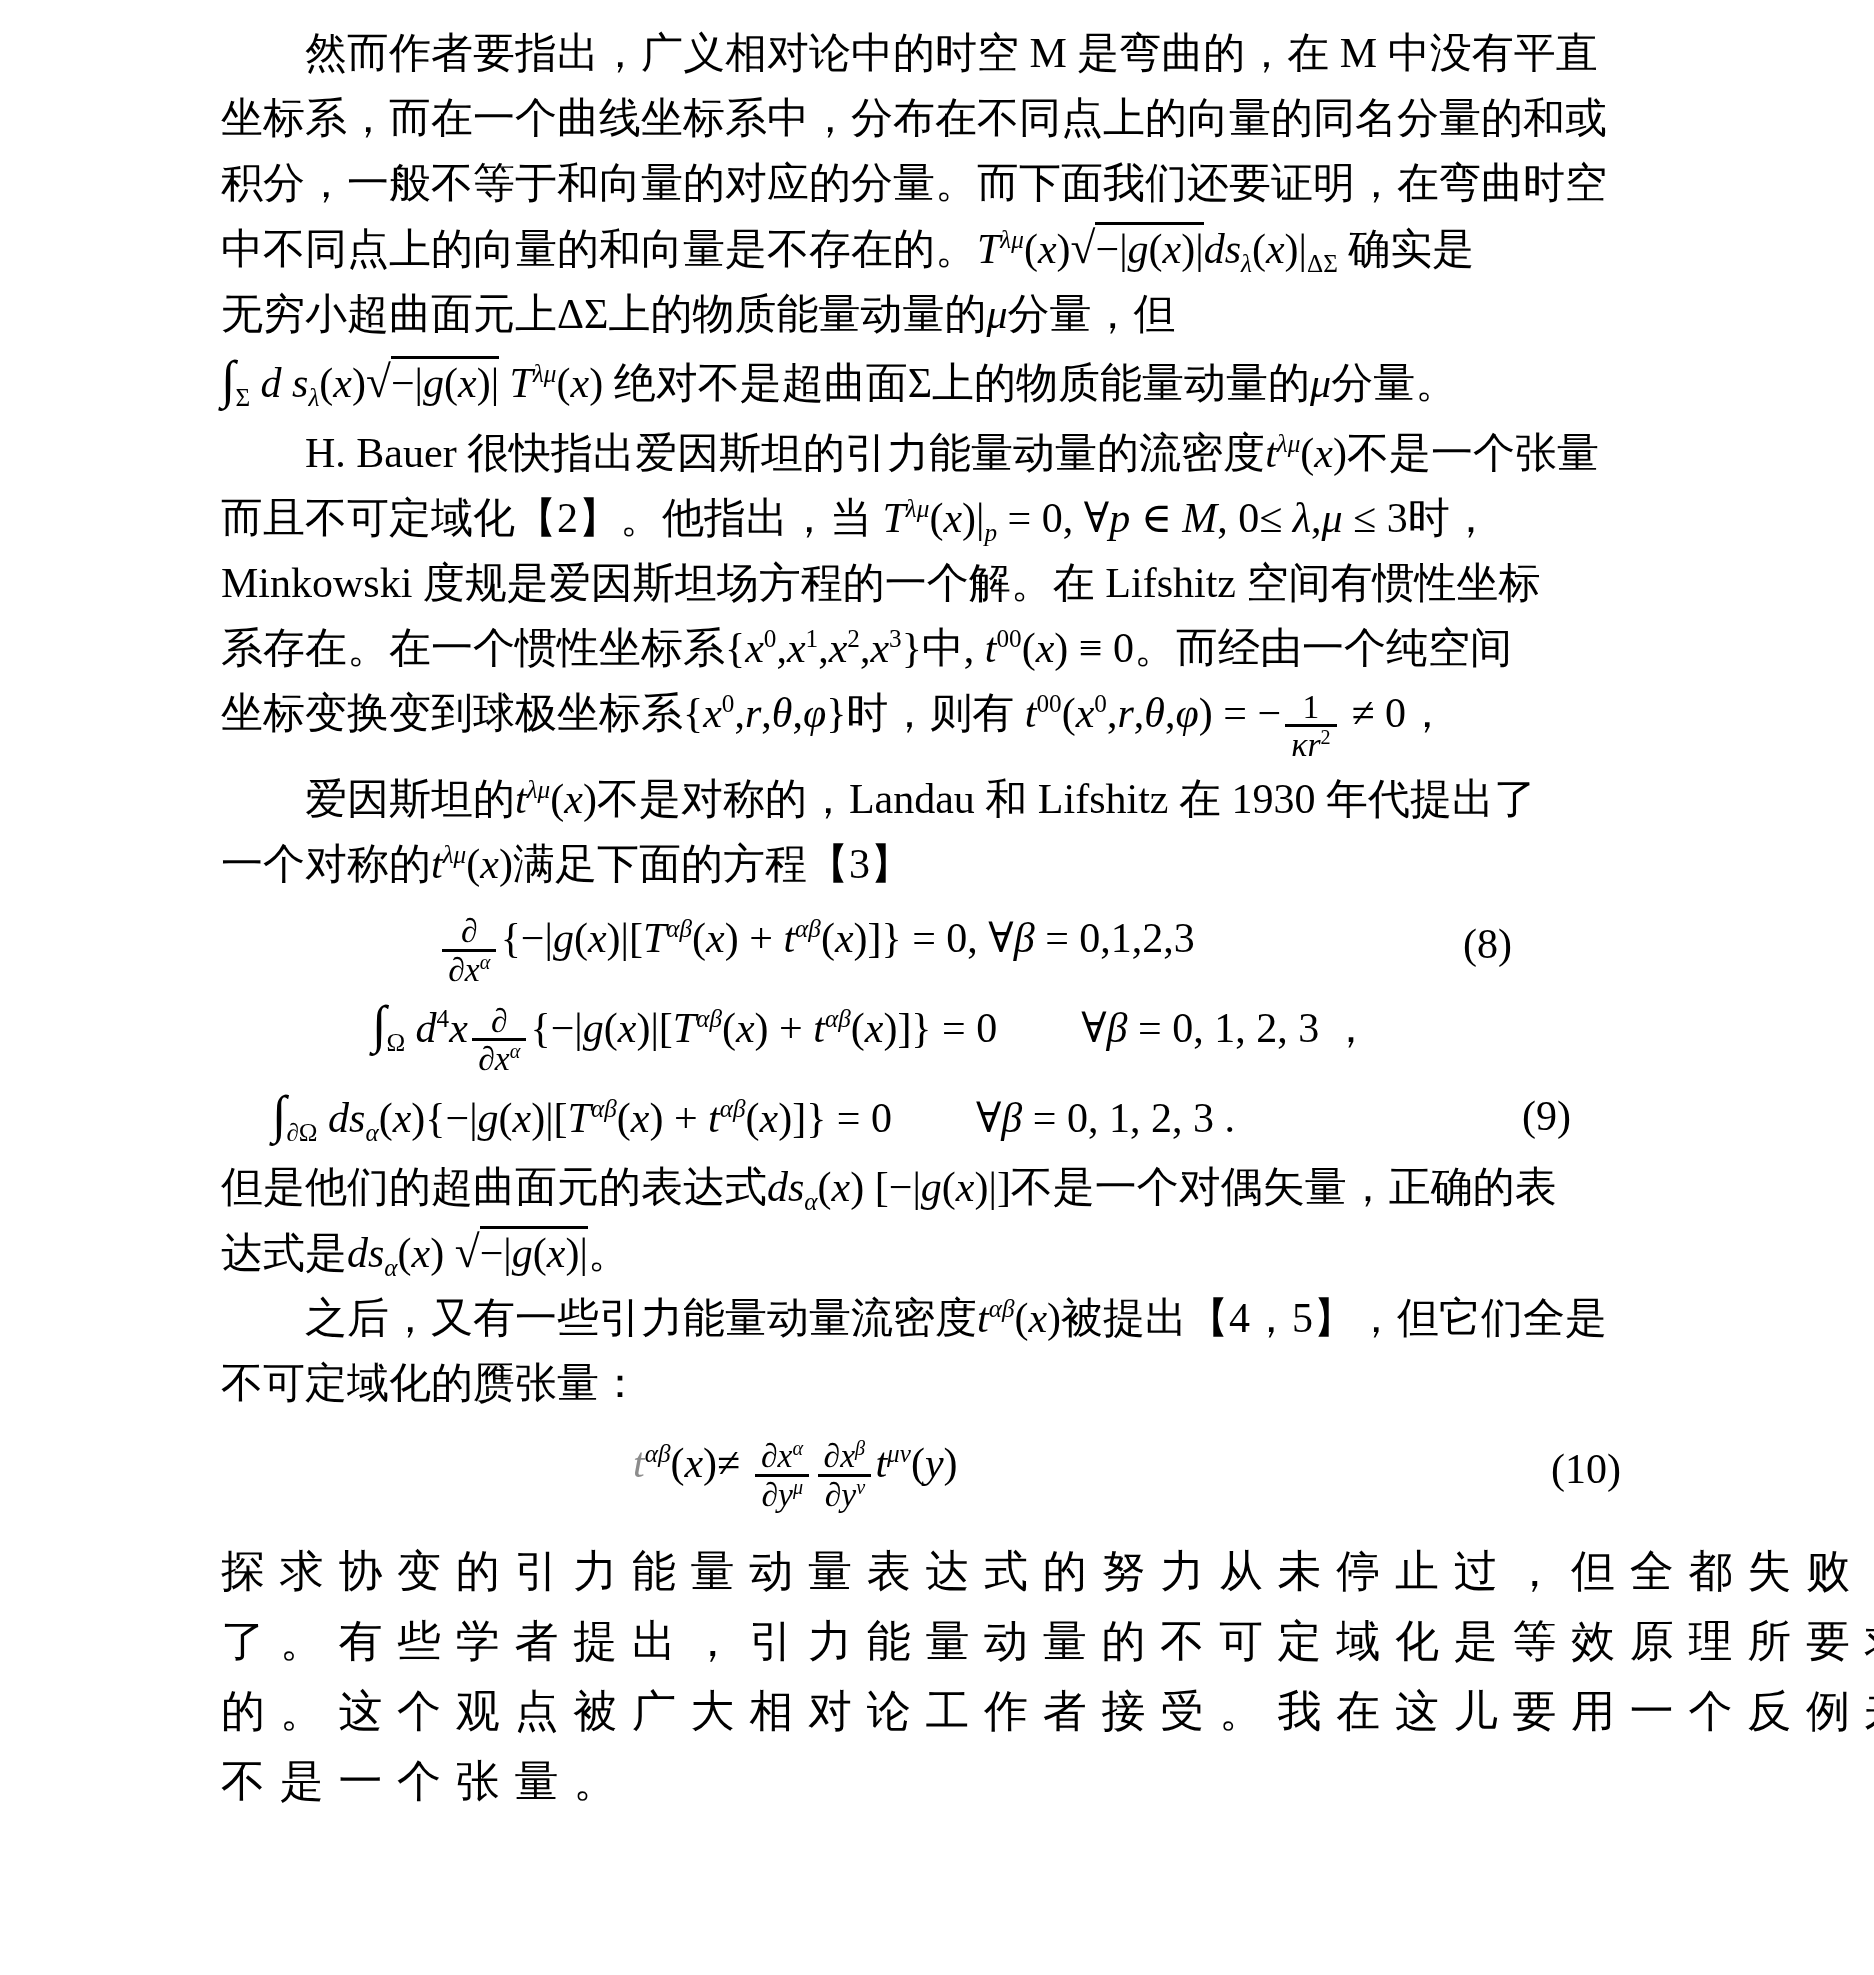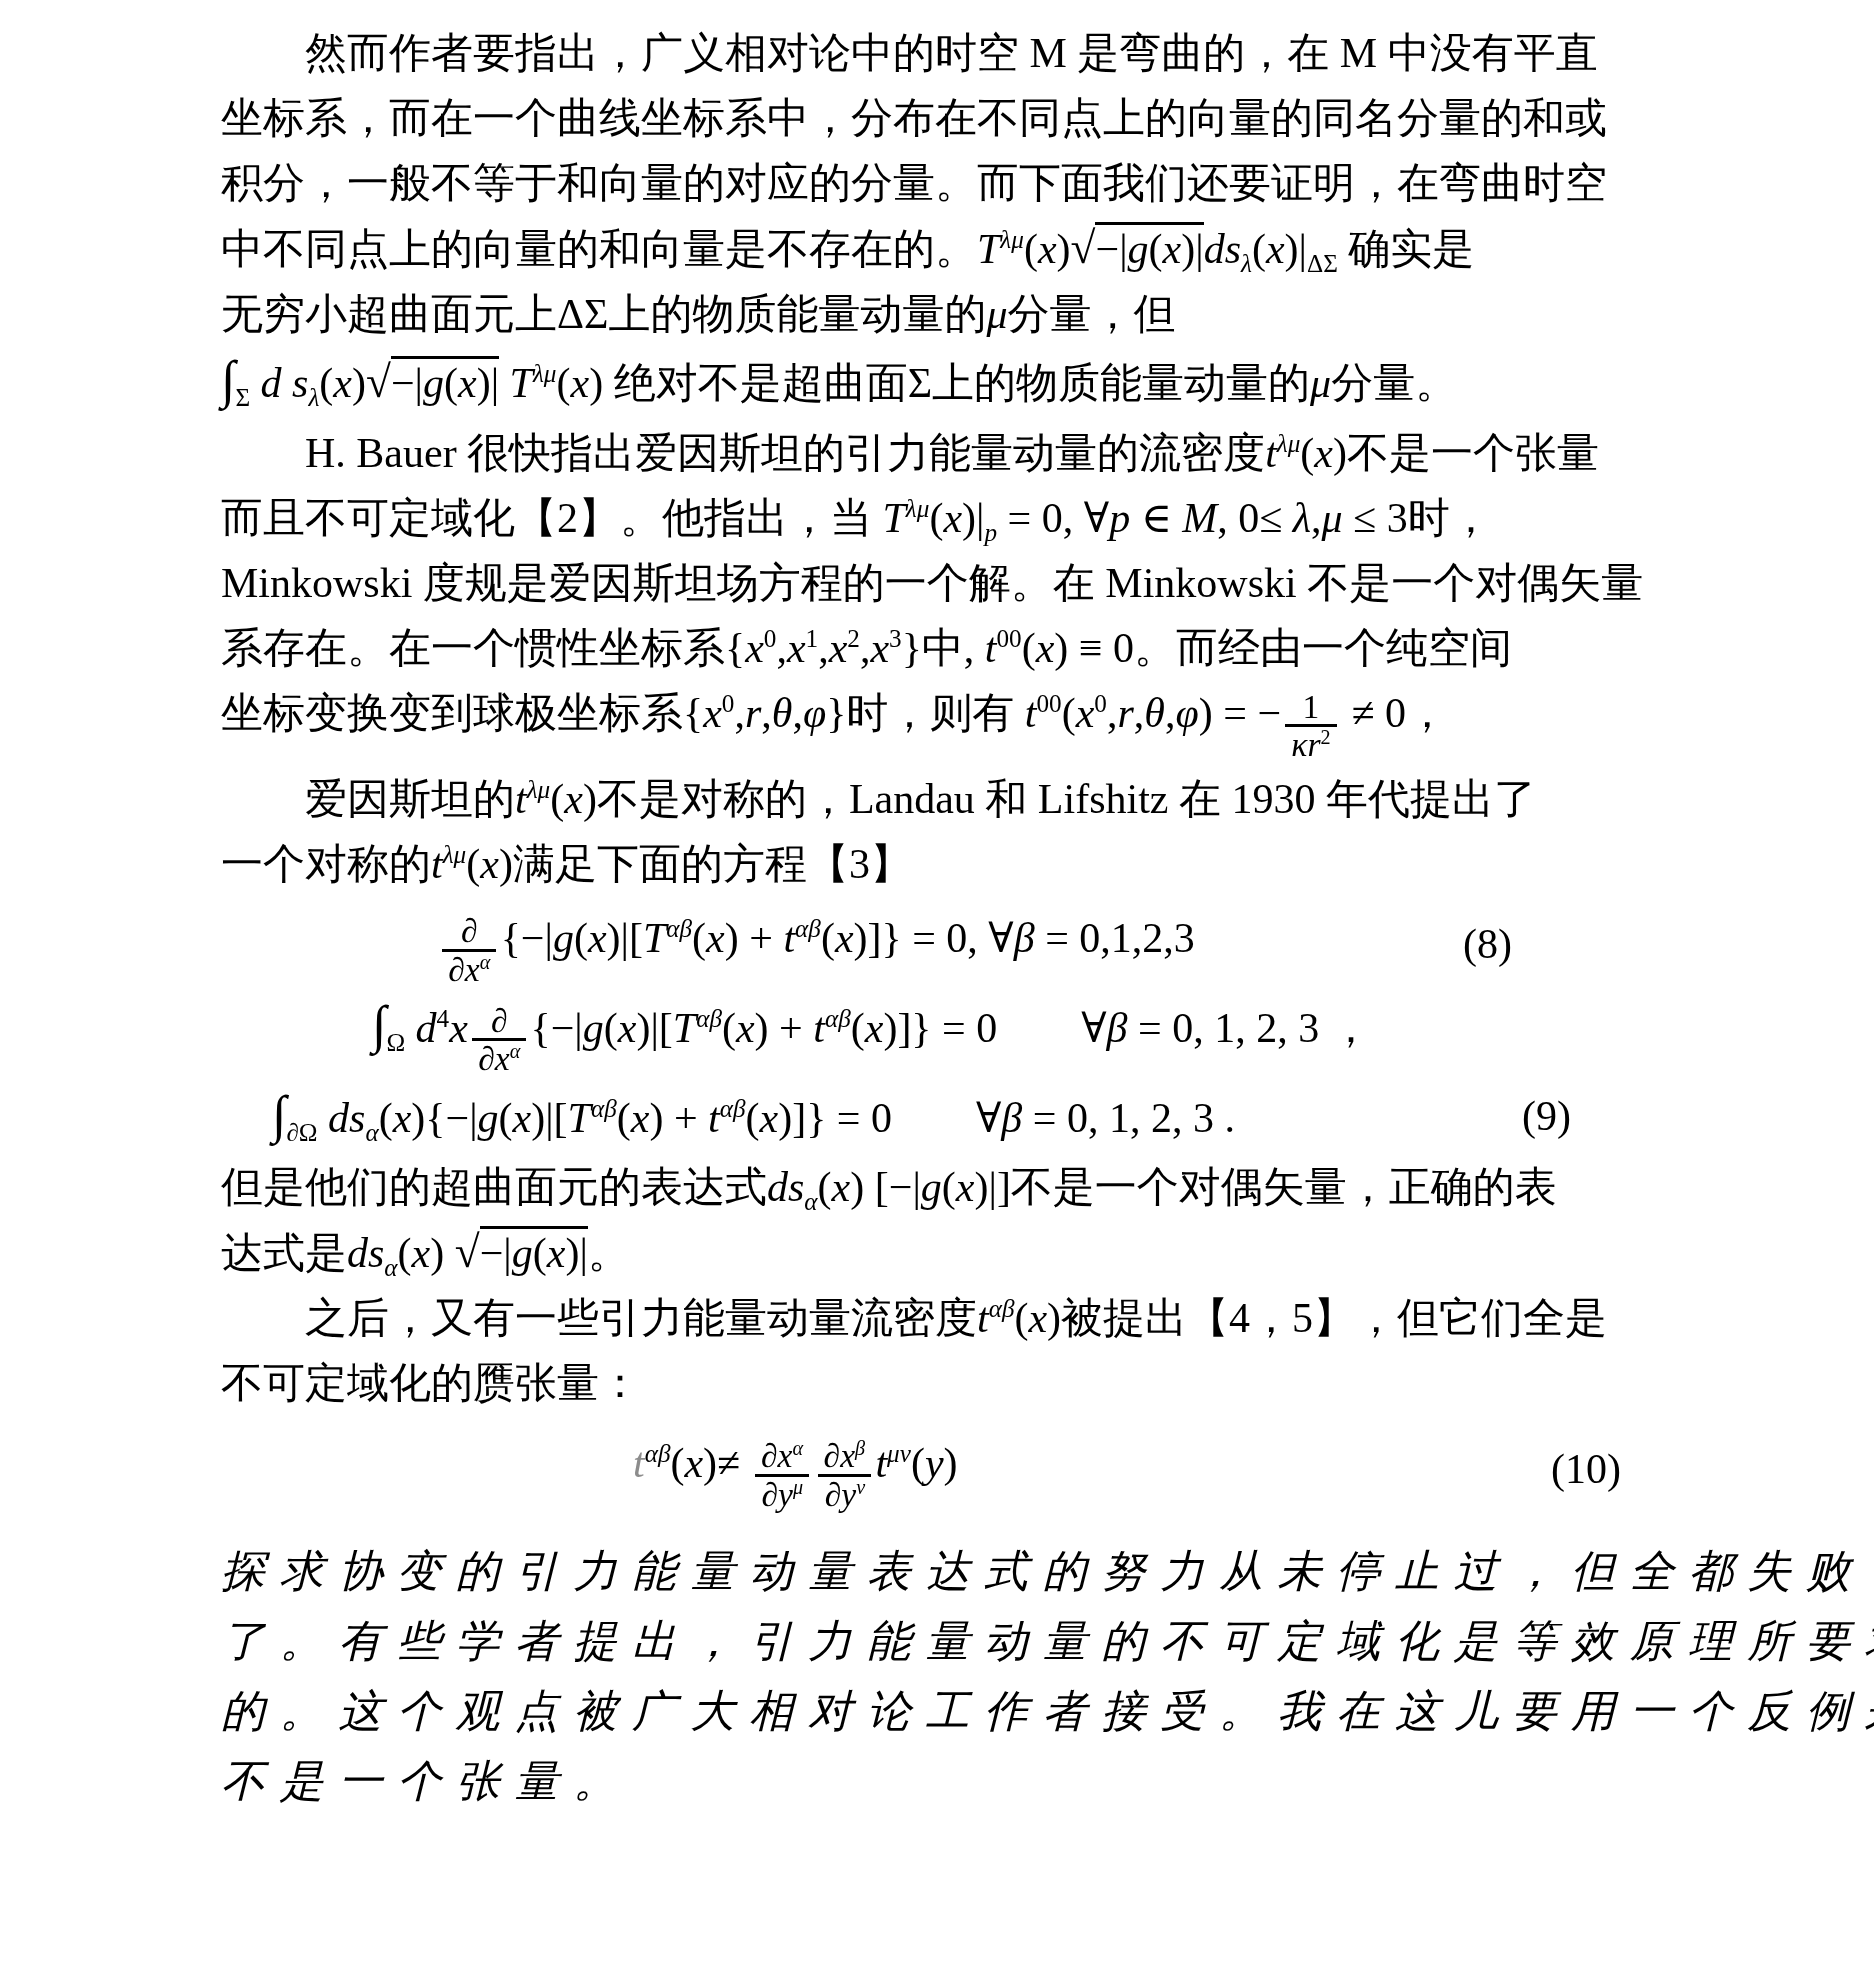--- a/index.html
+++ b/index.html
@@ -8,21 +8,21 @@
     color:#000;
     font-family:"Liberation Serif","DejaVu Serif",serif;
   }
   .doc{padding:20.6px 147px 0 221px;}
   .ln{font-size:42px;line-height:65px;white-space:nowrap;}
   .ind{text-indent:84px;}
   .para{margin:0;}
   .p2{margin-top:5.9px;}
   .p3{margin-top:4.4px;}
   .kai{margin-top:25px;}
-  .kai .ln{font-size:44px;line-height:70px;letter-spacing:14.7px;font-style:italic;}
+  .kai .ln{font-size:44px;line-height:70px;letter-spacing:14.7px;}
   .i{font-style:italic;}
   .sup{vertical-align:super;font-size:0.60em;font-style:italic;line-height:0;}
   .sup0{vertical-align:super;font-size:0.60em;line-height:0;}
   .subi{vertical-align:sub;font-size:0.60em;font-style:italic;line-height:0;}
   .sub0{vertical-align:sub;font-size:0.60em;line-height:0;}
   .big{font-size:1.25em;}
   .frac{display:inline-block;vertical-align:-0.85em;font-size:0.80em;text-align:center;line-height:1.05;margin:0 4.4px;}
   .fn{display:block;border-bottom:3.7px solid #000;padding:0 5.9px;}
   .fd{display:block;padding:0 5.9px;text-align:right;}
   .sqrt{white-space:nowrap;display:inline-block;text-align:center;}
@@ -49,21 +49,21 @@
     <div class="ln">坐标系，而在一个曲线坐标系中，分布在不同点上的向量的同名分量的和或</div>
     <div class="ln">积分，一般不等于和向量的对应的分量。而下面我们还要证明，在弯曲时空</div>
     <div class="ln">中不同点上的向量的和向量是不存在的。<span class="i">T</span><span class="sup">λμ</span>(<span class="i">x</span>)<span class="sqrt"><span class="rad">√</span><span class="bar">−|<span class="i">g</span>(<span class="i">x</span>)|</span></span><span class="i">ds</span><span class="subi">λ</span>(<span class="i">x</span>)|<span class="sub0">ΔΣ</span>  确实是</div>
     <div class="ln">无穷小超曲面元上ΔΣ上的物质能量动量的<span class="i">μ</span>分量，但</div>
     <div class="ln"><span class="big">∫</span><span class="sub0">Σ</span>  <span class="i">d s</span><span class="subi">λ</span>(<span class="i">x</span>)<span class="sqrt"><span class="rad">√</span><span class="bar">−|<span class="i">g</span>(<span class="i">x</span>)|</span></span> <span class="i">T</span><span class="sup">λμ</span>(<span class="i">x</span>)  绝对不是超曲面Σ上的物质能量动量的<span class="i">μ</span>分量。</div>
   </div>
 
   <div class="para p2">
     <div class="ln ind">H. Bauer 很快指出爱因斯坦的引力能量动量的流密度<span class="i">t</span><span class="sup">λμ</span>(<span class="i">x</span>)不是一个张量</div>
     <div class="ln">而且不可定域化【2】。他指出，当  <span class="i">T</span><span class="sup">λμ</span>(<span class="i">x</span>)|<span class="subi">p</span> = 0, ∀<span class="i">p</span> ∈ <span class="i">M</span>, 0≤ <span class="i">λ</span>,<span class="i">μ</span> ≤ 3时，</div>
-    <div class="ln">Minkowski 度规是爱因斯坦场方程的一个解。在 Minkowski 不是一个对偶矢量</div>
+    <div class="ln">Minkowski 度规是爱因斯坦场方程的一个解。在 Lifshitz 空间有惯性坐标</div>
     <div class="ln">系存在。在一个惯性坐标系{<span class="i">x</span><span class="sup0">0</span>,<span class="i">x</span><span class="sup0">1</span>,<span class="i">x</span><span class="sup0">2</span>,<span class="i">x</span><span class="sup0">3</span>}中, <span class="i">t</span><span class="sup0">00</span>(<span class="i">x</span>) ≡ 0。而经由一个纯空间</div>
     <div class="ln">坐标变换变到球极坐标系{<span class="i">x</span><span class="sup0">0</span>,<span class="i">r</span>,<span class="i">θ</span>,<span class="i">φ</span>}时，则有  <span class="i">t</span><span class="sup0">00</span>(<span class="i">x</span><span class="sup0">0</span>,<span class="i">r</span>,<span class="i">θ</span>,<span class="i">φ</span>) = −<span class="frac"><span class="fn">1</span><span class="fd"><span class="i">κr</span><span class="sup0">2</span></span></span> ≠ 0，</div>
   </div>
 
   <div class="para p3">
     <div class="ln ind">爱因斯坦的<span class="i">t</span><span class="sup">λμ</span>(<span class="i">x</span>)不是对称的，Landau 和 Lifshitz 在 1930 年代提出了</div>
     <div class="ln">一个对称的<span class="i">t</span><span class="sup">λμ</span>(<span class="i">x</span>)满足下面的方程【3】</div>
   </div>
 
   <div class="eqrow eq8">

